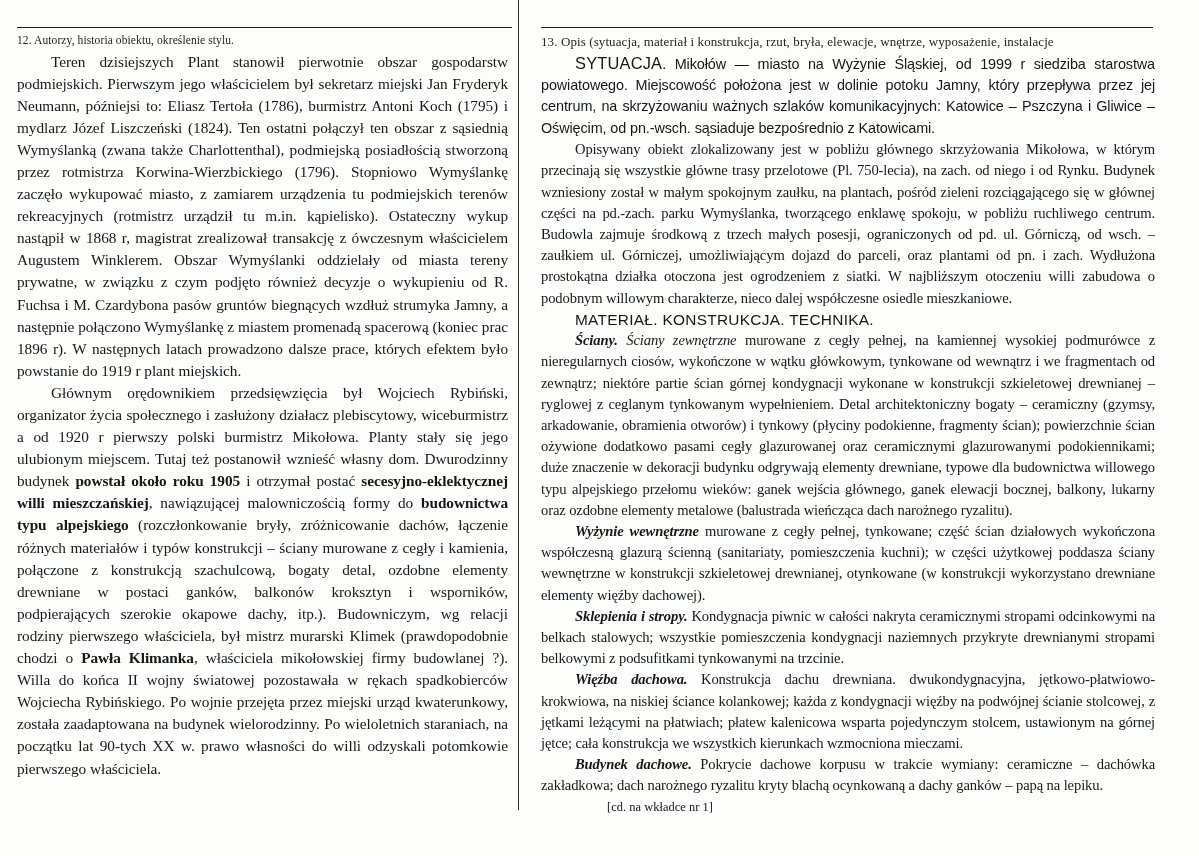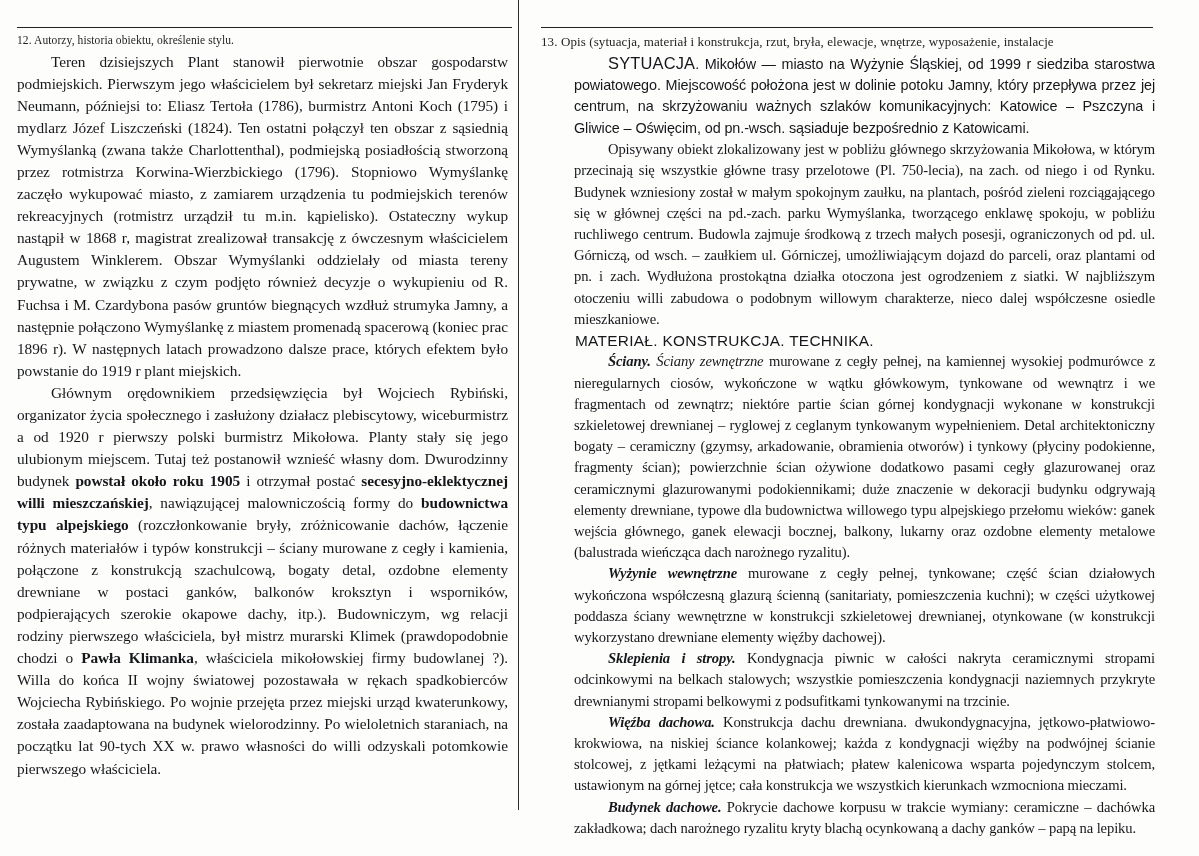--- a/index.html
+++ b/index.html
@@ -77,21 +77,20 @@
     font-size: 15.3px;
     line-height: 22.1px;
     text-indent: 34px;
     letter-spacing: -0.05px;
   }
   .col-right p.body {
     font-size: 14.6px;
     line-height: 21.2px;
     text-indent: 34px;
     letter-spacing: -0.12px;
-    margin-left: 33px;
   }
 
   
   b.bd { font-weight: bold; }
   i.bi { font-weight: bold; }
   i.it { font-style: italic; }
   .sans-inline {
     font-family: "Liberation Sans", "DejaVu Sans", sans-serif;
     font-size: 15.2px;
     letter-spacing: 0.2px;
@@ -150,16 +149,17 @@
       <p class="body"><i class="bi">Ściany.</i><span>   </span><i class="it">Ściany zewnętrzne</i><span> murowane z cegły pełnej, na kamiennej wysokiej podmurówce z nieregularnych ciosów, wykończone w wątku główkowym, tynkowane od wewnątrz i we fragmentach od zewnątrz; niektóre partie ścian górnej kondygnacji wykonane w konstrukcji szkieletowej drewnianej – ryglowej z ceglanym tynkowanym wypełnieniem. Detal architektoniczny bogaty – ceramiczny (gzymsy, arkadowanie, obramienia otworów) i tynkowy (płyciny podokienne, fragmenty ścian); powierzchnie ścian ożywione dodatkowo pasami cegły glazurowanej oraz ceramicznymi glazurowanymi podokiennikami; duże znaczenie w dekoracji budynku odgrywają elementy drewniane, typowe dla budownictwa willowego typu alpejskiego przełomu wieków: ganek wejścia głównego, ganek elewacji bocznej, balkony, lukarny oraz ozdobne elementy metalowe (balustrada wieńcząca dach narożnego ryzalitu).</span></p>
 
       <p class="body"><i class="bi">Wyżynie wewnętrzne</i><span> murowane z cegły pełnej, tynkowane; część ścian działowych wykończona współczesną glazurą ścienną (sanitariaty, pomieszczenia kuchni); w części użytkowej poddasza ściany wewnętrzne  w konstrukcji szkieletowej drewnianej, otynkowane (w konstrukcji wykorzystano drewniane elementy więźby dachowej).</span></p>
 
       <p class="body"><i class="bi">Sklepienia i stropy.</i><span> Kondygnacja piwnic w całości nakryta ceramicznymi stropami odcinkowymi na belkach stalowych; wszystkie pomieszczenia kondygnacji naziemnych przykryte drewnianymi stropami belkowymi z podsufitkami tynkowanymi na trzcinie.</span></p>
 
       <p class="body"><i class="bi">Więźba dachowa.</i><span>   Konstrukcja dachu drewniana. dwukondygnacyjna, jętkowo-płatwiowo-krokwiowa, na niskiej ściance kolankowej; każda z kondygnacji więźby na podwójnej ścianie stolcowej, z jętkami leżącymi na płatwiach; płatew kalenicowa wsparta pojedynczym stolcem, ustawionym na górnej jętce; cała konstrukcja we wszystkich kierunkach wzmocniona mieczami.</span></p>
 
       <p class="body"><i class="bi">Budynek dachowe.</i><span>  Pokrycie dachowe korpusu w trakcie wymiany: ceramiczne – dachówka zakładkowa; dach narożnego ryzalitu kryty blachą ocynkowaną a dachy ganków – papą na lepiku.</span></p>
 
+      <p class="footnote">[cd. na wkładce nr 1]</p>
     </div>
 
   </div>
 </div>
 
 </body></html>

